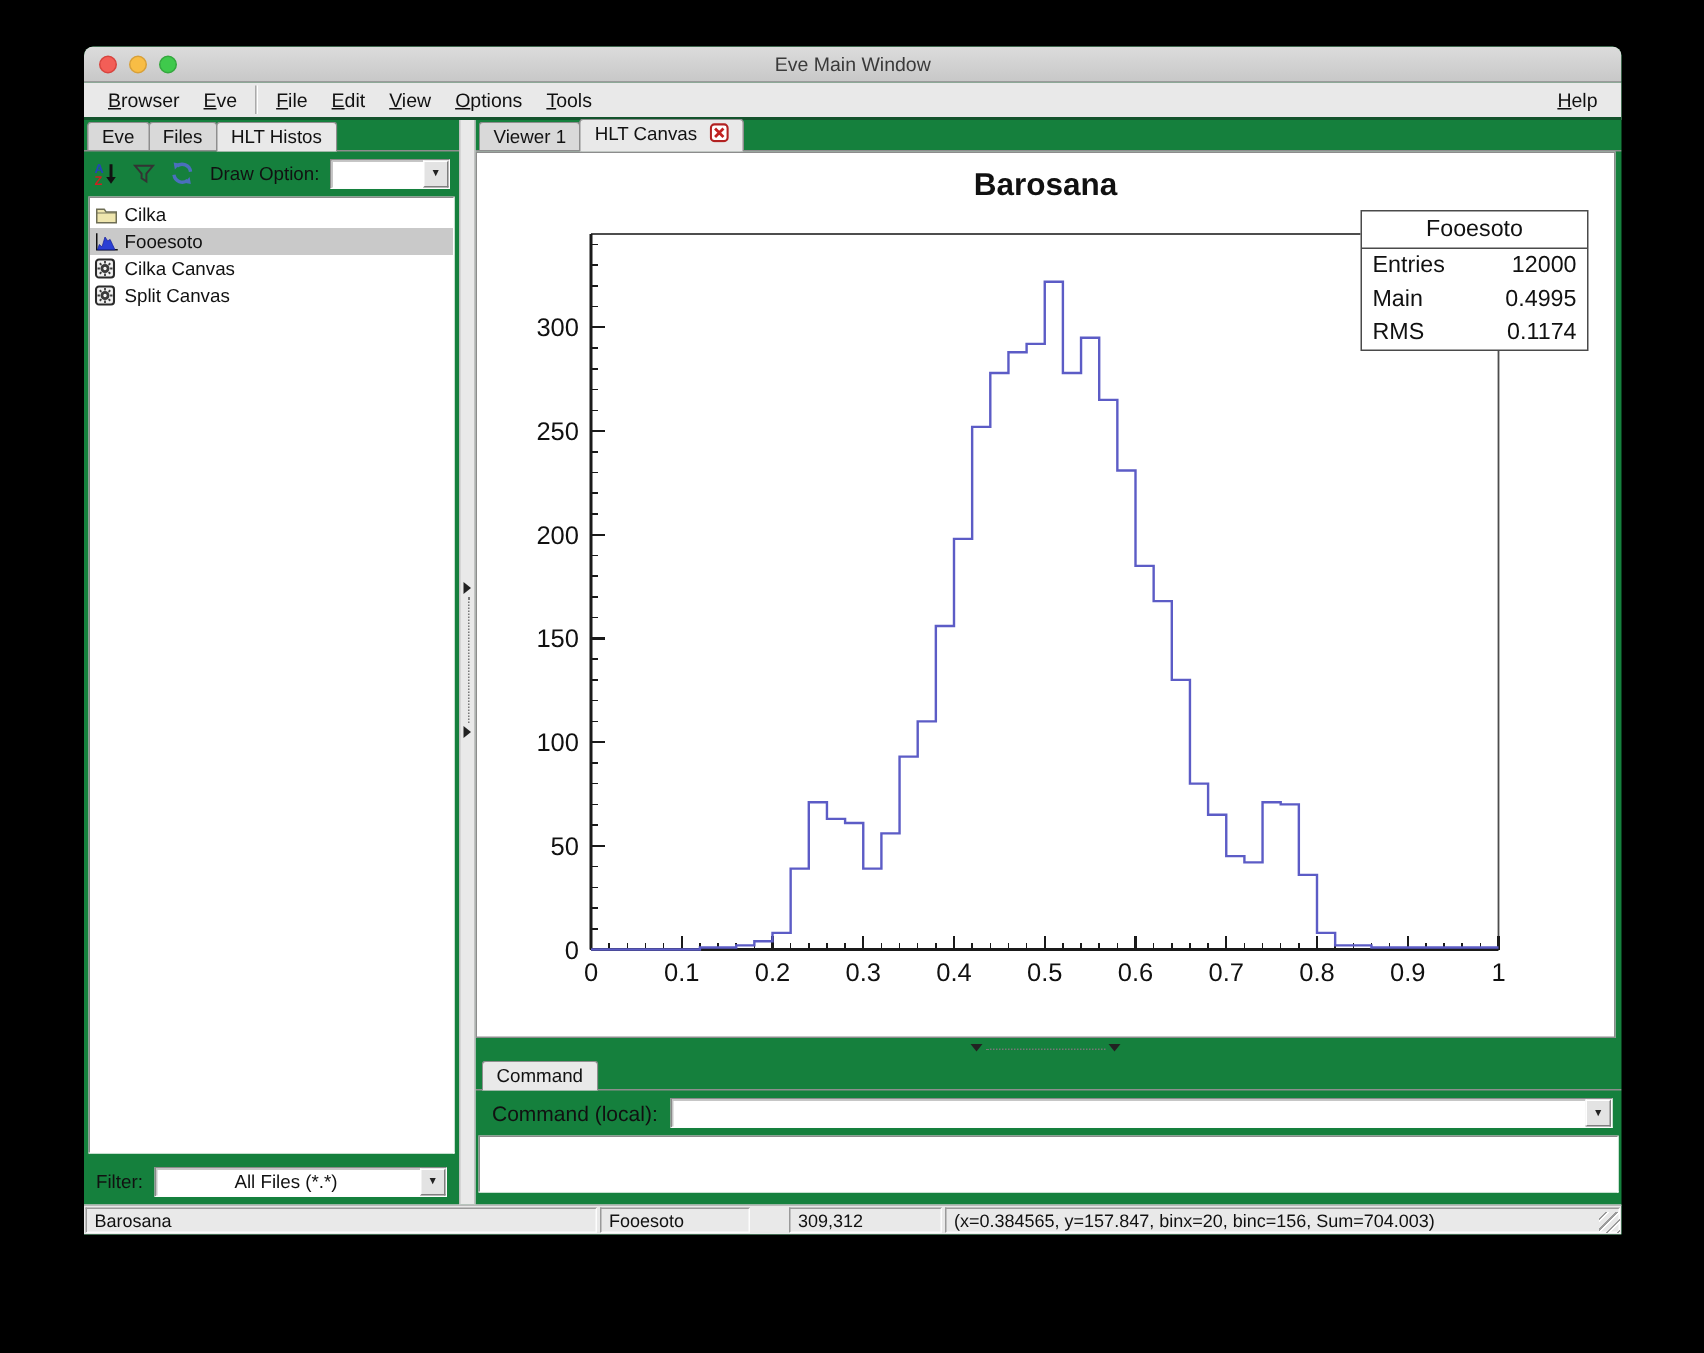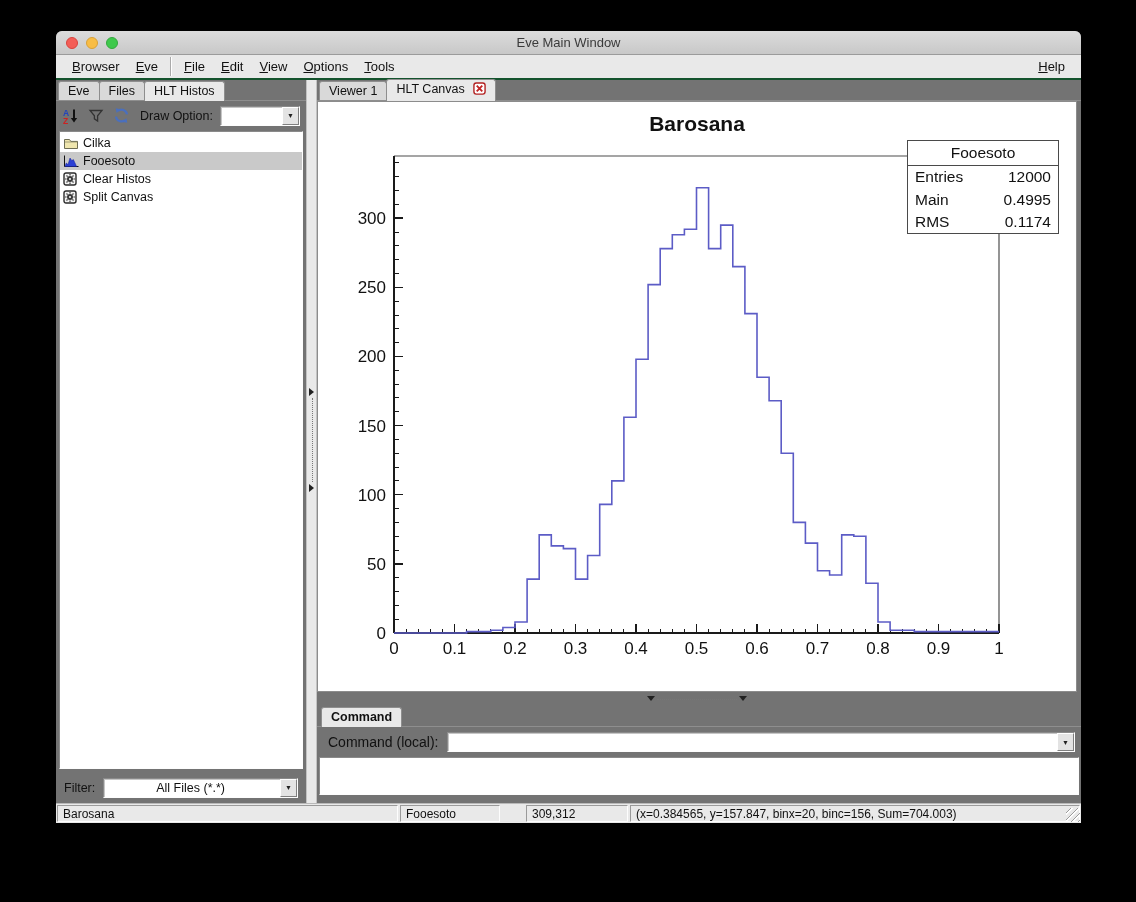--- a/index.html
+++ b/index.html
@@ -1,19 +1,19 @@
 <!DOCTYPE html>
 <html><head>
 <meta charset="utf-8">
 <style>
   * { margin:0; padding:0; box-sizing:border-box; }
   html,body { width:1136px; height:902px; background:#000; font-family:"Liberation Sans", sans-serif; overflow:hidden; }
 
   .window { position:absolute; left:56px; top:31px; width:1025px; height:792px;
-            background:#737373; border-radius:6px 6px 0 0; box-shadow:0 10px 30px rgba(0,0,0,.6);
+            background:#15803d; border-radius:6px 6px 0 0; box-shadow:0 10px 30px rgba(0,0,0,.6);
             display:flex; flex-direction:column; overflow:hidden; }
 
   
   .titlebar { height:24px; background:linear-gradient(#dcdcdc,#c8c8c8); border-bottom:1px solid #9b9b9b;
               position:relative; flex:0 0 auto; }
   .traffic { position:absolute; left:10px; top:6px; display:flex; gap:8px; }
   .light { width:12px; height:12px; border-radius:50%; }
   .light.red    { background:#f35e57; border:1px solid #d8443e; }
   .light.yellow { background:#f8bd45; border:1px solid #d8a038; }
   .light.green  { background:#3fc94c; border:1px solid #34a83e; }
@@ -78,21 +78,21 @@
 
   
   .h-splitter { height:13px; position:relative; flex:0 0 auto; }
   .h-handle { position:absolute; left:330px; top:4px; width:100px; height:6px; }
   .h-handle .dotted-h { position:absolute; top:3px; left:10px; right:10px; border-top:1px dotted #777; }
   .chev-down { width:0; height:0; border-top:5px solid #222; border-left:4px solid transparent; border-right:4px solid transparent; position:absolute; top:0; }
   .chev-down.left { left:0; } .chev-down.right { right:0; }
 
   
   .command-panel { flex:1 1 auto; display:flex; flex-direction:column; min-height:0; }
-  .cmd-tab-row { height:22px; display:flex; align-items:flex-end; border-bottom:1px solid #8e8e8e; padding-left:4px; flex:0 0 auto;font-weight:bold; }
+  .cmd-tab-row { height:22px; display:flex; align-items:flex-end; border-bottom:1px solid #8e8e8e; padding-left:4px; flex:0 0 auto; }
   .cmd-row { height:30px; display:flex; align-items:center; gap:9px; padding:0 6px 0 11px; flex:0 0 auto; }
   .cmd-label { font-size:14px; color:#111; white-space:nowrap; }
   .cmd-combo { flex:1; }
   .cmd-output { height:38px; margin:0 2px 3px 2px; background:#fff; border:1px solid;
                 border-color:#8a8a8a #fdfdfd #fdfdfd #8a8a8a; flex:0 0 auto; }
 
   
   .statusbar { height:20px; background:#e9e9e9; border-top:1px solid #b9b9b9; display:flex; gap:2px;
                padding:1px 1px; flex:0 0 auto; position:relative; }
   .status-section { border:1px solid; border-color:#9a9a9a #fdfdfd #fdfdfd #9a9a9a; font-size:12px; color:#111;
@@ -196,21 +196,21 @@
                   <line x1="7" y1="10.4" x2="7" y2="12"></line>
                   <line x1="2" y1="7" x2="3.6" y2="7"></line>
                   <line x1="10.4" y1="7" x2="12" y2="7"></line>
                   <line x1="3.5" y1="3.5" x2="4.6" y2="4.6"></line>
                   <line x1="9.4" y1="9.4" x2="10.5" y2="10.5"></line>
                   <line x1="3.5" y1="10.5" x2="4.6" y2="9.4"></line>
                   <line x1="9.4" y1="4.6" x2="10.5" y2="3.5"></line>
                 </g>
               </svg>
           </span>
-          <span>Clear Histos</span>
+          <span>Cilka Canvas</span>
         </div>
         <div class="tree-row">
           <span class="tree-icon">
             <svg width="14" height="14" viewBox="0 0 14 14">
                 <rect x="1" y="1" width="12" height="12" rx="2" fill="#f2f2f2" stroke="#2b2b2b" stroke-width="1.4"></rect>
                 <circle cx="7" cy="7" r="3" fill="#3a3a3a"></circle>
                 <circle cx="7" cy="7" r="1.1" fill="#f2f2f2"></circle>
                 <g stroke="#3a3a3a" stroke-width="1.2">
                   <line x1="7" y1="2" x2="7" y2="3.6"></line>
                   <line x1="7" y1="10.4" x2="7" y2="12"></line>

